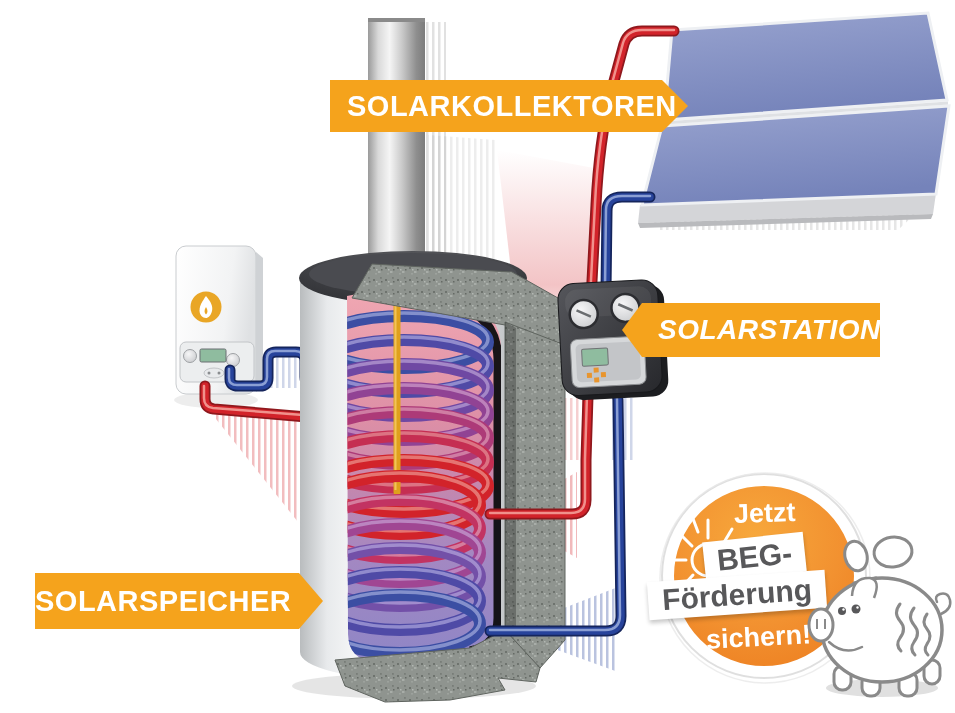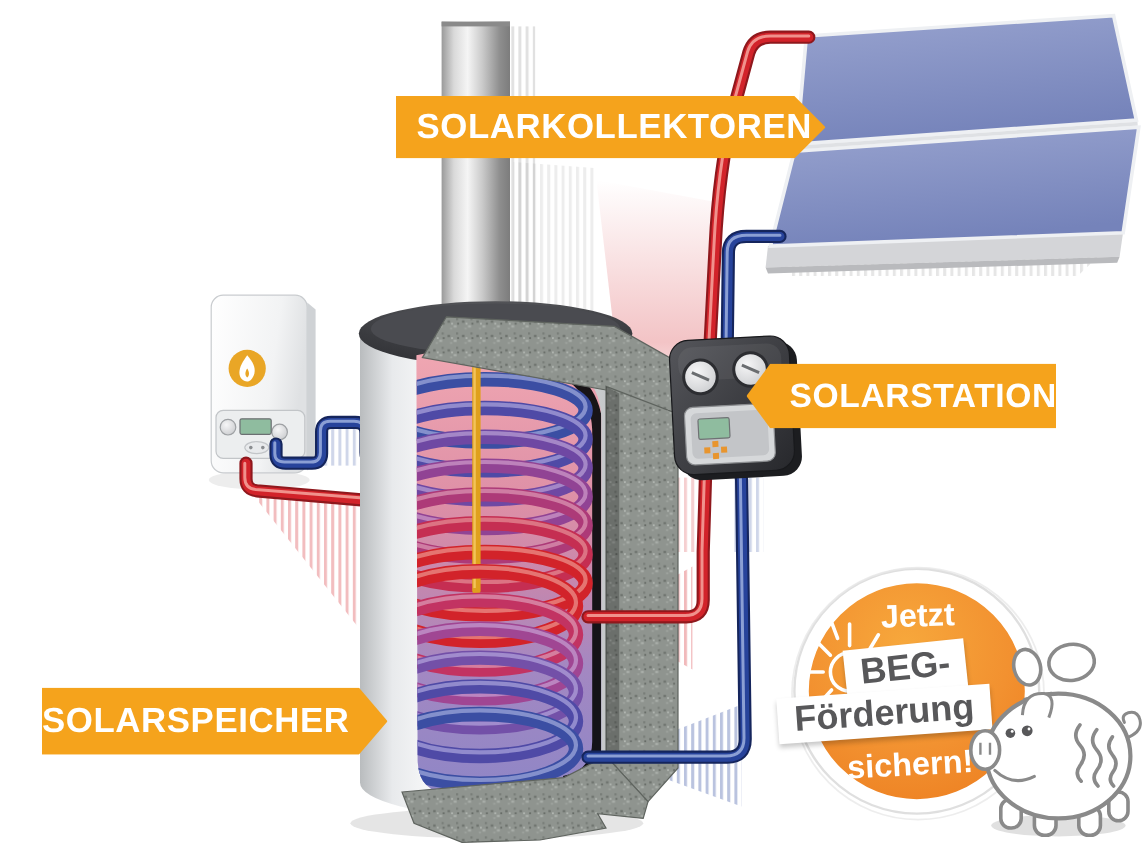--- a/index.html
+++ b/index.html
@@ -15,20 +15,21 @@
   .banner span{display:block;}
   .banner-kollektoren{
     left:330px;top:80px;width:358px;height:52px;font-size:29px;line-height:52px;
     padding-left:17px;
     clip-path:polygon(0 0, calc(100% - 26px) 0, 100% 50%, calc(100% - 26px) 100%, 0 100%);
   }
   .banner-station{
     left:622px;top:303px;width:258px;height:54px;font-size:28px;line-height:54px;
     padding-left:36px;
     clip-path:polygon(20px 0, 100% 0, 100% 100%, 20px 100%, 0 50%);
+    font-style:italic;
   }
   .banner-speicher{
     left:35px;top:573px;width:288px;height:56px;font-size:29px;line-height:56px;
     clip-path:polygon(0 0, calc(100% - 24px) 0, 100% 50%, calc(100% - 24px) 100%, 0 100%);
   }
   .badge{position:absolute;left:646px;top:458px;width:240px;height:245px;}
   .badge .txt{position:absolute;color:#ffffff;font-weight:800;}
   .badge .jetzt{left:88px;top:40px;font-size:27px;transform:rotate(-2deg);}
   .badge .sichern{left:60px;top:164px;font-size:27px;transform:rotate(-3deg);}
   .badge .card{

